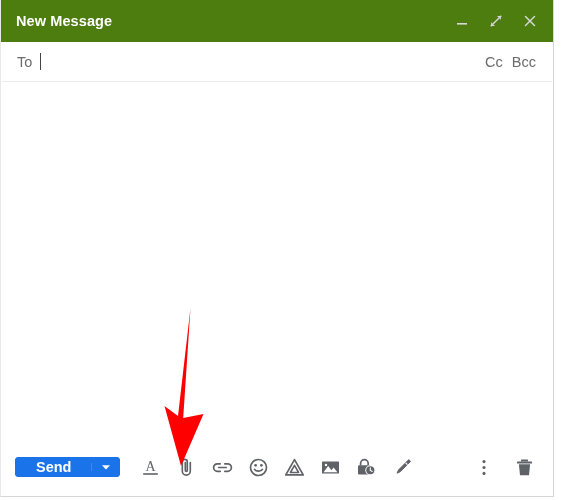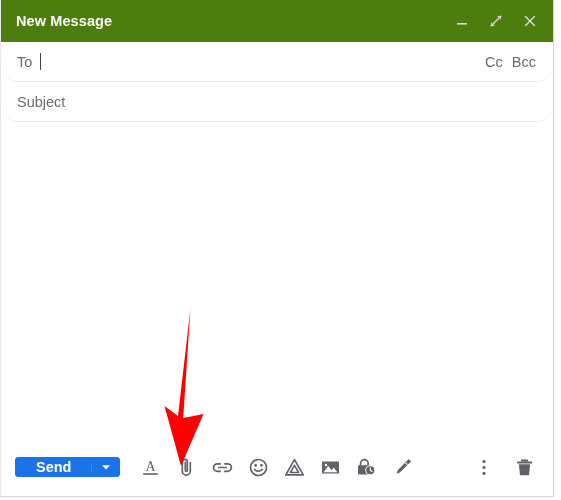--- a/index.html
+++ b/index.html
@@ -73,21 +73,20 @@
   .field-row {
     position: relative;
     height: 40px;
     min-height: 40px;
     display: flex;
     align-items: center;
     padding: 0 16px 0 15px;
     box-sizing: border-box;
     border-bottom: 1px solid #ebebeb;
     margin: 0 1px;
-    border-radius: 15px;
   }
   .field-label {
     color: #6b6b6b;
     font-size: 14.5px;
   }
   .caret {
     display: inline-block;
     width: 1px;
     height: 17px;
     background: #444;
@@ -241,23 +240,20 @@
 
     <div class="field-row">
       <span class="field-label">To</span>
       <span class="caret"></span>
       <span class="ccbcc">
         <span>Cc</span>
         <span>Bcc</span>
       </span>
     </div>
 
-    <div class="field-row">
-      <span class="subject-label">Subject</span>
-    </div>
 
     <div class="body-area"></div>
 
     <div class="toolbar">
 
       <div class="send-group">
         <button class="send-main">Send</button>
         <div class="send-divider"></div>
         <div class="send-arrow">
           <svg width="12" height="12" viewBox="0 0 12 12">

